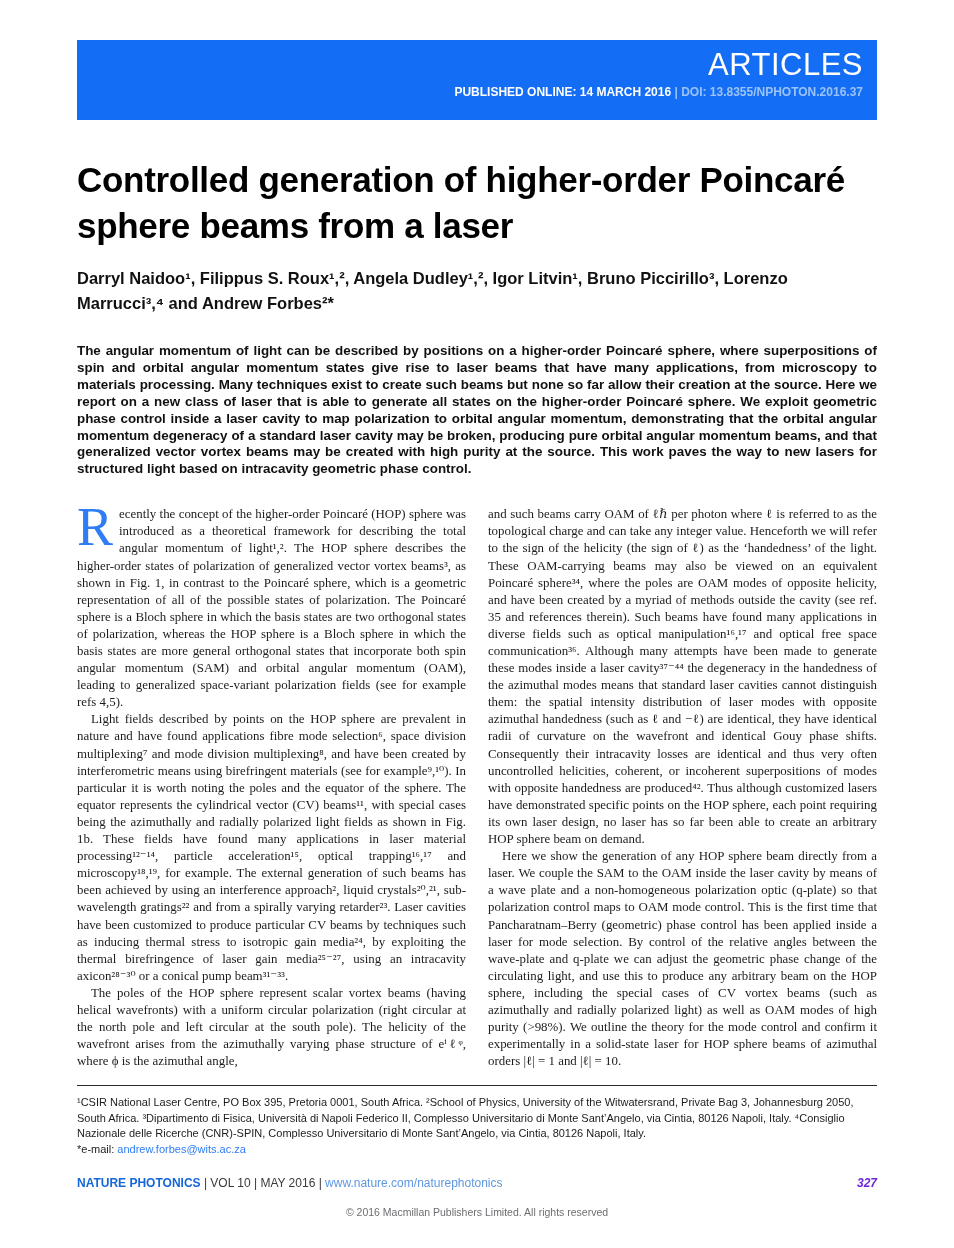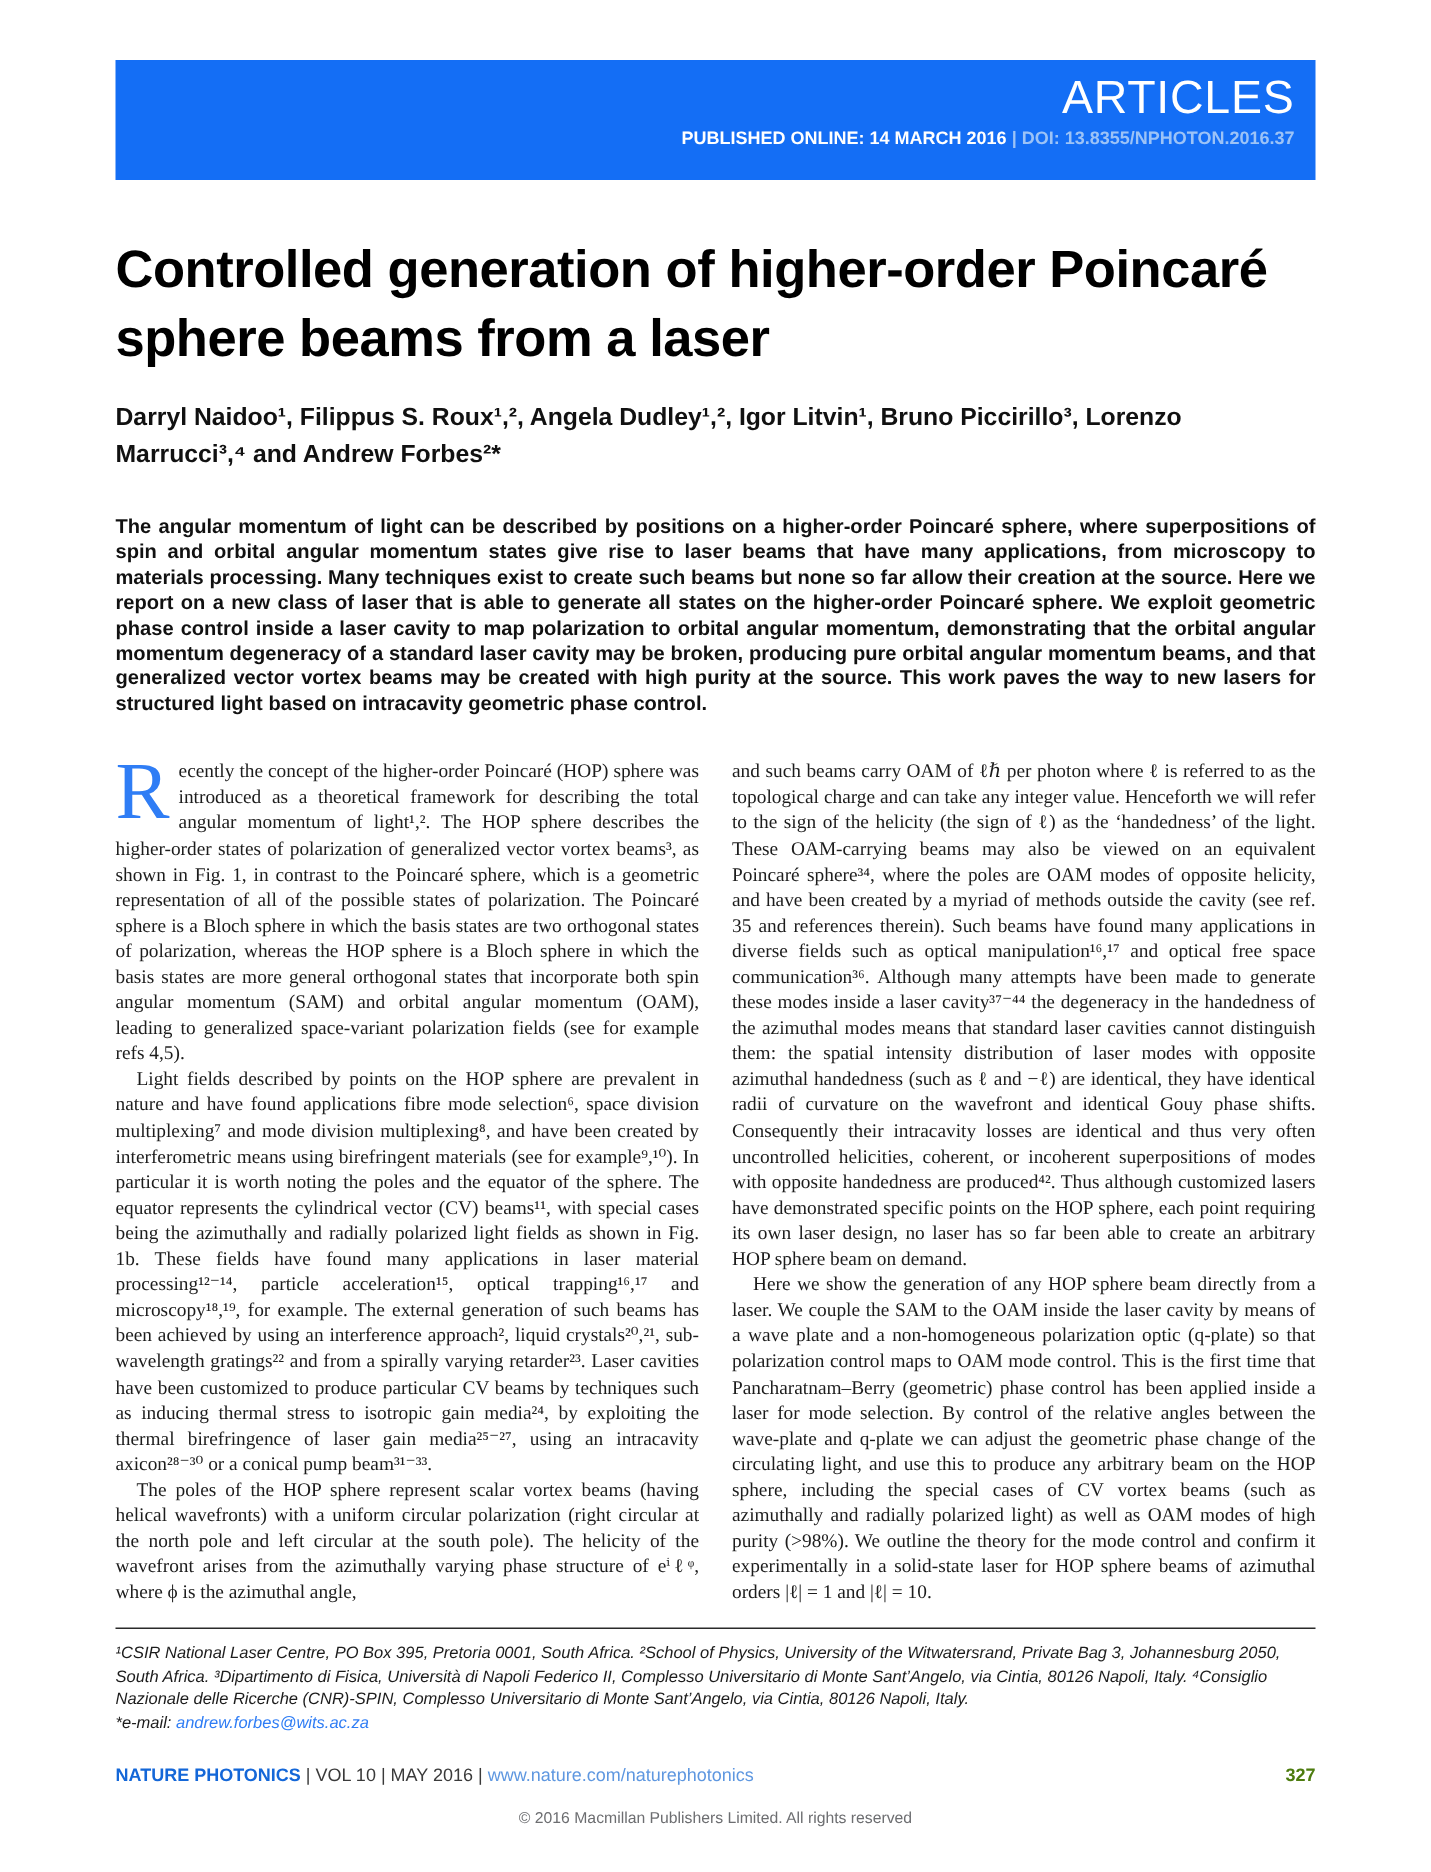--- a/index.html
+++ b/index.html
@@ -101,36 +101,35 @@
   }
 
   
   .footnotes {
     margin-top: 15px;
     border-top: 1px solid #2a2a2a;
     padding-top: 9px;
     font-size: 11px;
     line-height: 15.5px;
     color: #1c1c1c;
-    font-style: italic;
   }
   .email-line { margin-top: 0; }
   .email-link { color: #2f7df5; text-decoration: none; }
 
   
   .footer-line {
     margin-top: 19px;
     display: flex;
     align-items: baseline;
     font-size: 12px;
   }
   .journal-brand { color: #1467d8; font-weight: bold; }
   .issue-meta { color: #3a3a3a; white-space: pre; }
   .journal-url { color: #5e97e0; text-decoration: none; }
-  .page-number { margin-left: auto; font-weight: bold; color: #4d7c0f; }
+  .page-number { margin-left: auto; font-weight: bold; color: #6d28d9; font-style: italic; }
   .copyright {
     margin-top: 16px;
     text-align: center;
     font-size: 10.5px;
     color: #6d6e71;
   }
 </style>
 </head>
 <body>
 

